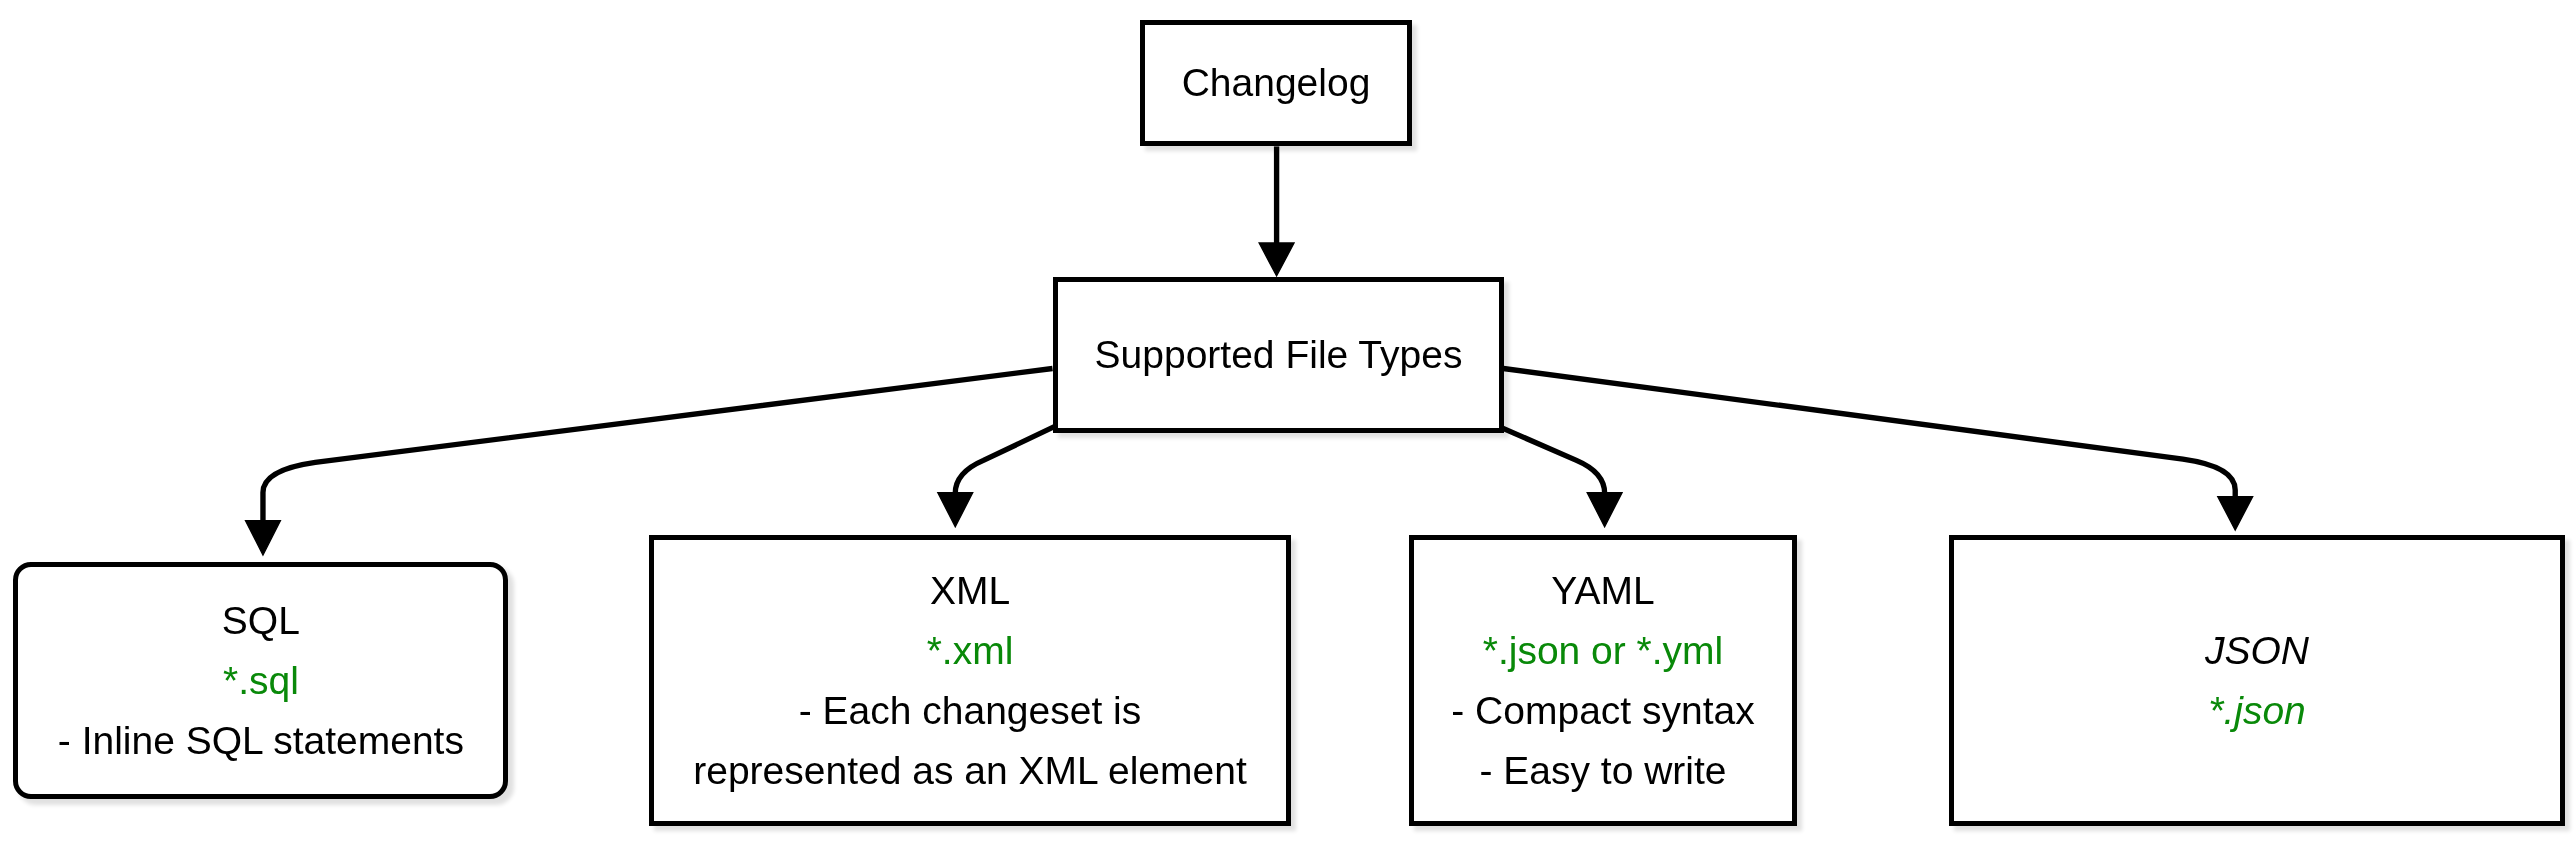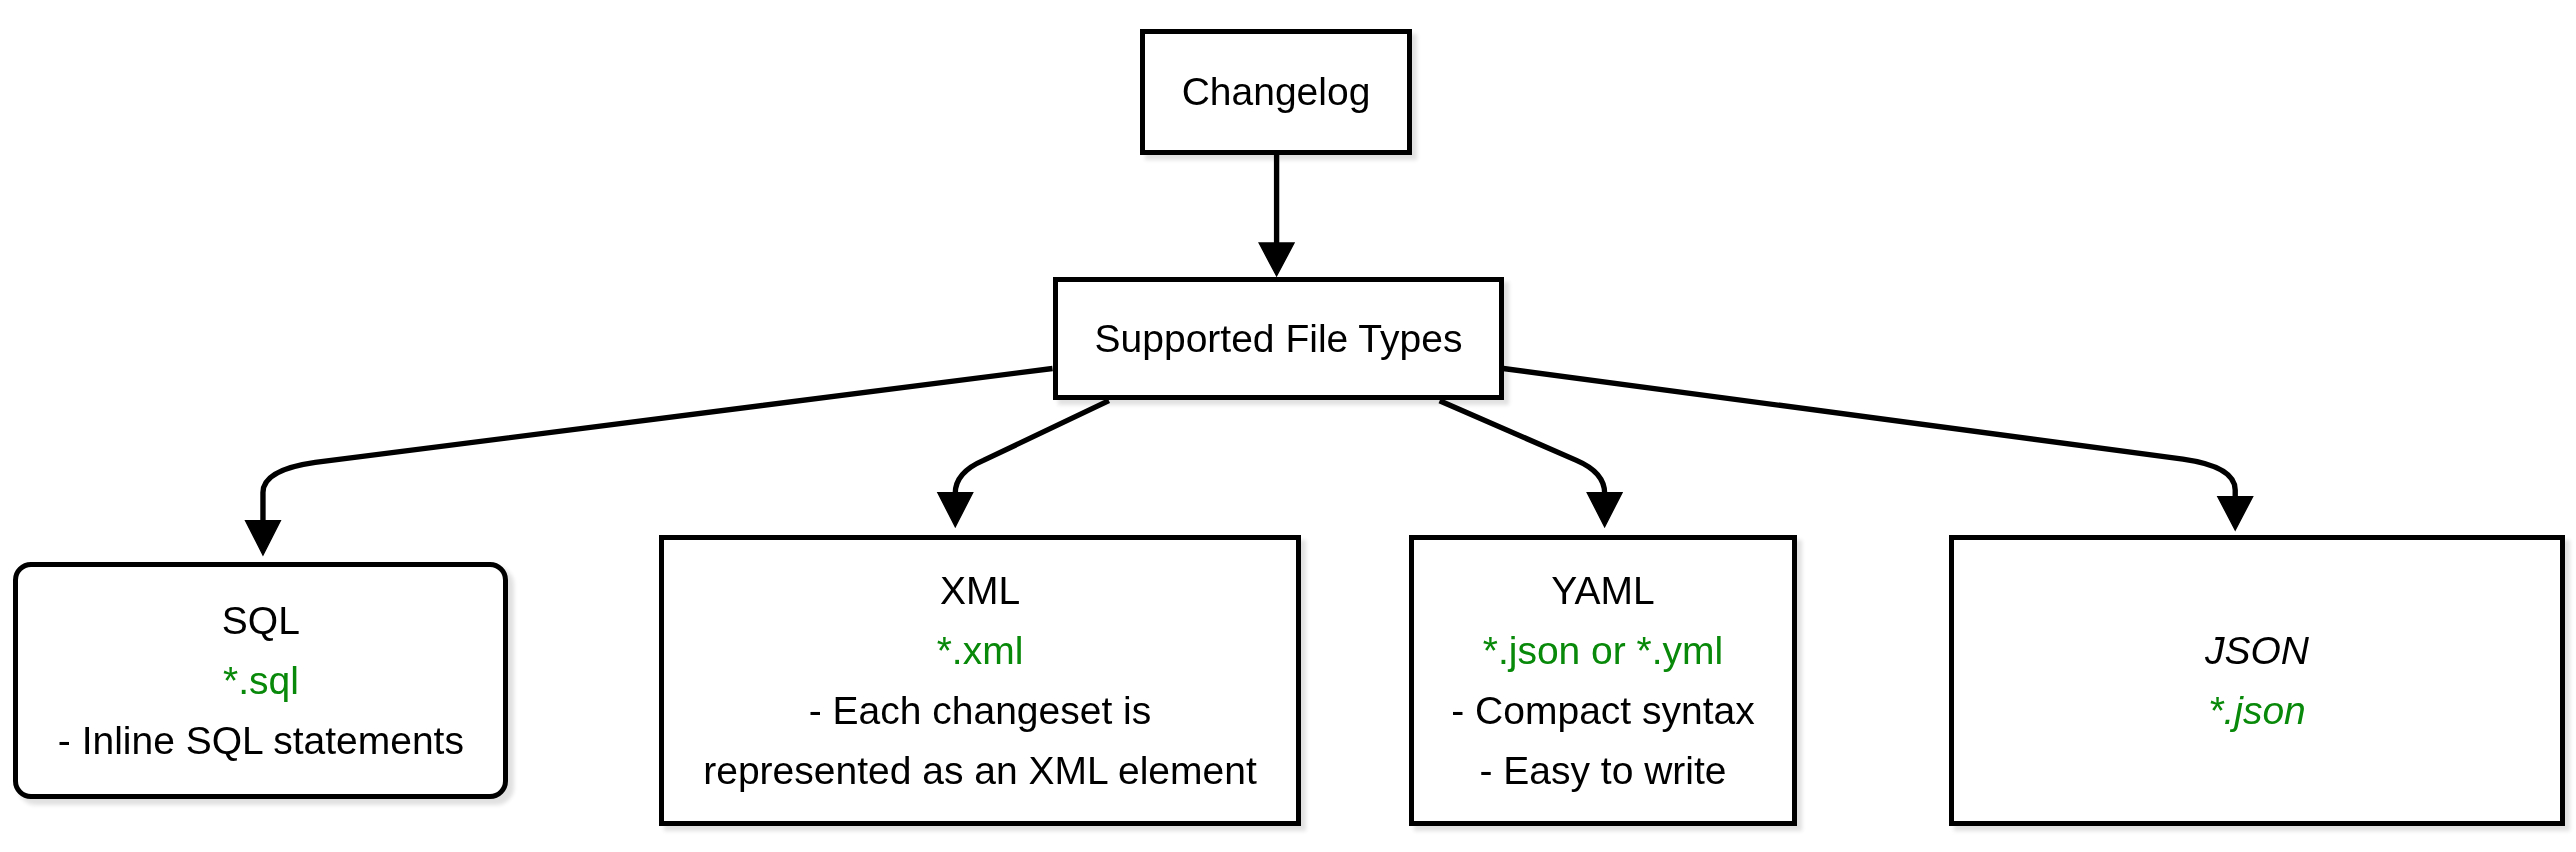--- a/index.html
+++ b/index.html
@@ -39,24 +39,24 @@
     align-items: center;
     text-align: center;
     color: #000000;
     font-size: 39px;
     line-height: 60px;
   }
   .node .line { white-space: nowrap; }
   .node .pattern { color: var(--green); }
 
   
-  .n-changelog { left: 1140px; top: 29px;  width: 272px; height: 126px; }
-  .n-sft       { left: 1053px; top: 277px; width: 451px; height: 123px; align-items: center; }
+  .n-changelog { left: 1140px; top: 20px;  width: 272px; height: 126px; }
+  .n-sft       { left: 1053px; top: 277px; width: 451px; height: 156px; align-items: center; }
   .n-sql       { left: 13.4px;   top: 562px; width: 495px; height: 237px; border-radius: 18px; }
-  .n-xml       { left: 649px;  top: 535px; width: 642px; height: 291px; margin-left: 10px; }
+  .n-xml       { left: 649px;  top: 535px; width: 642px; height: 291px; }
   .n-yaml      { left: 1409px; top: 535px; width: 388px; height: 291px; }
   .n-json      { left: 1949px; top: 535px; width: 616px; height: 291px; font-style: italic; }
 </style>
 </head>
 <body>
 
 <div class="canvas">
 
   <svg class="connectors" viewBox="0 0 3840 1271" xmlns="http://www.w3.org/2000/svg">
 

